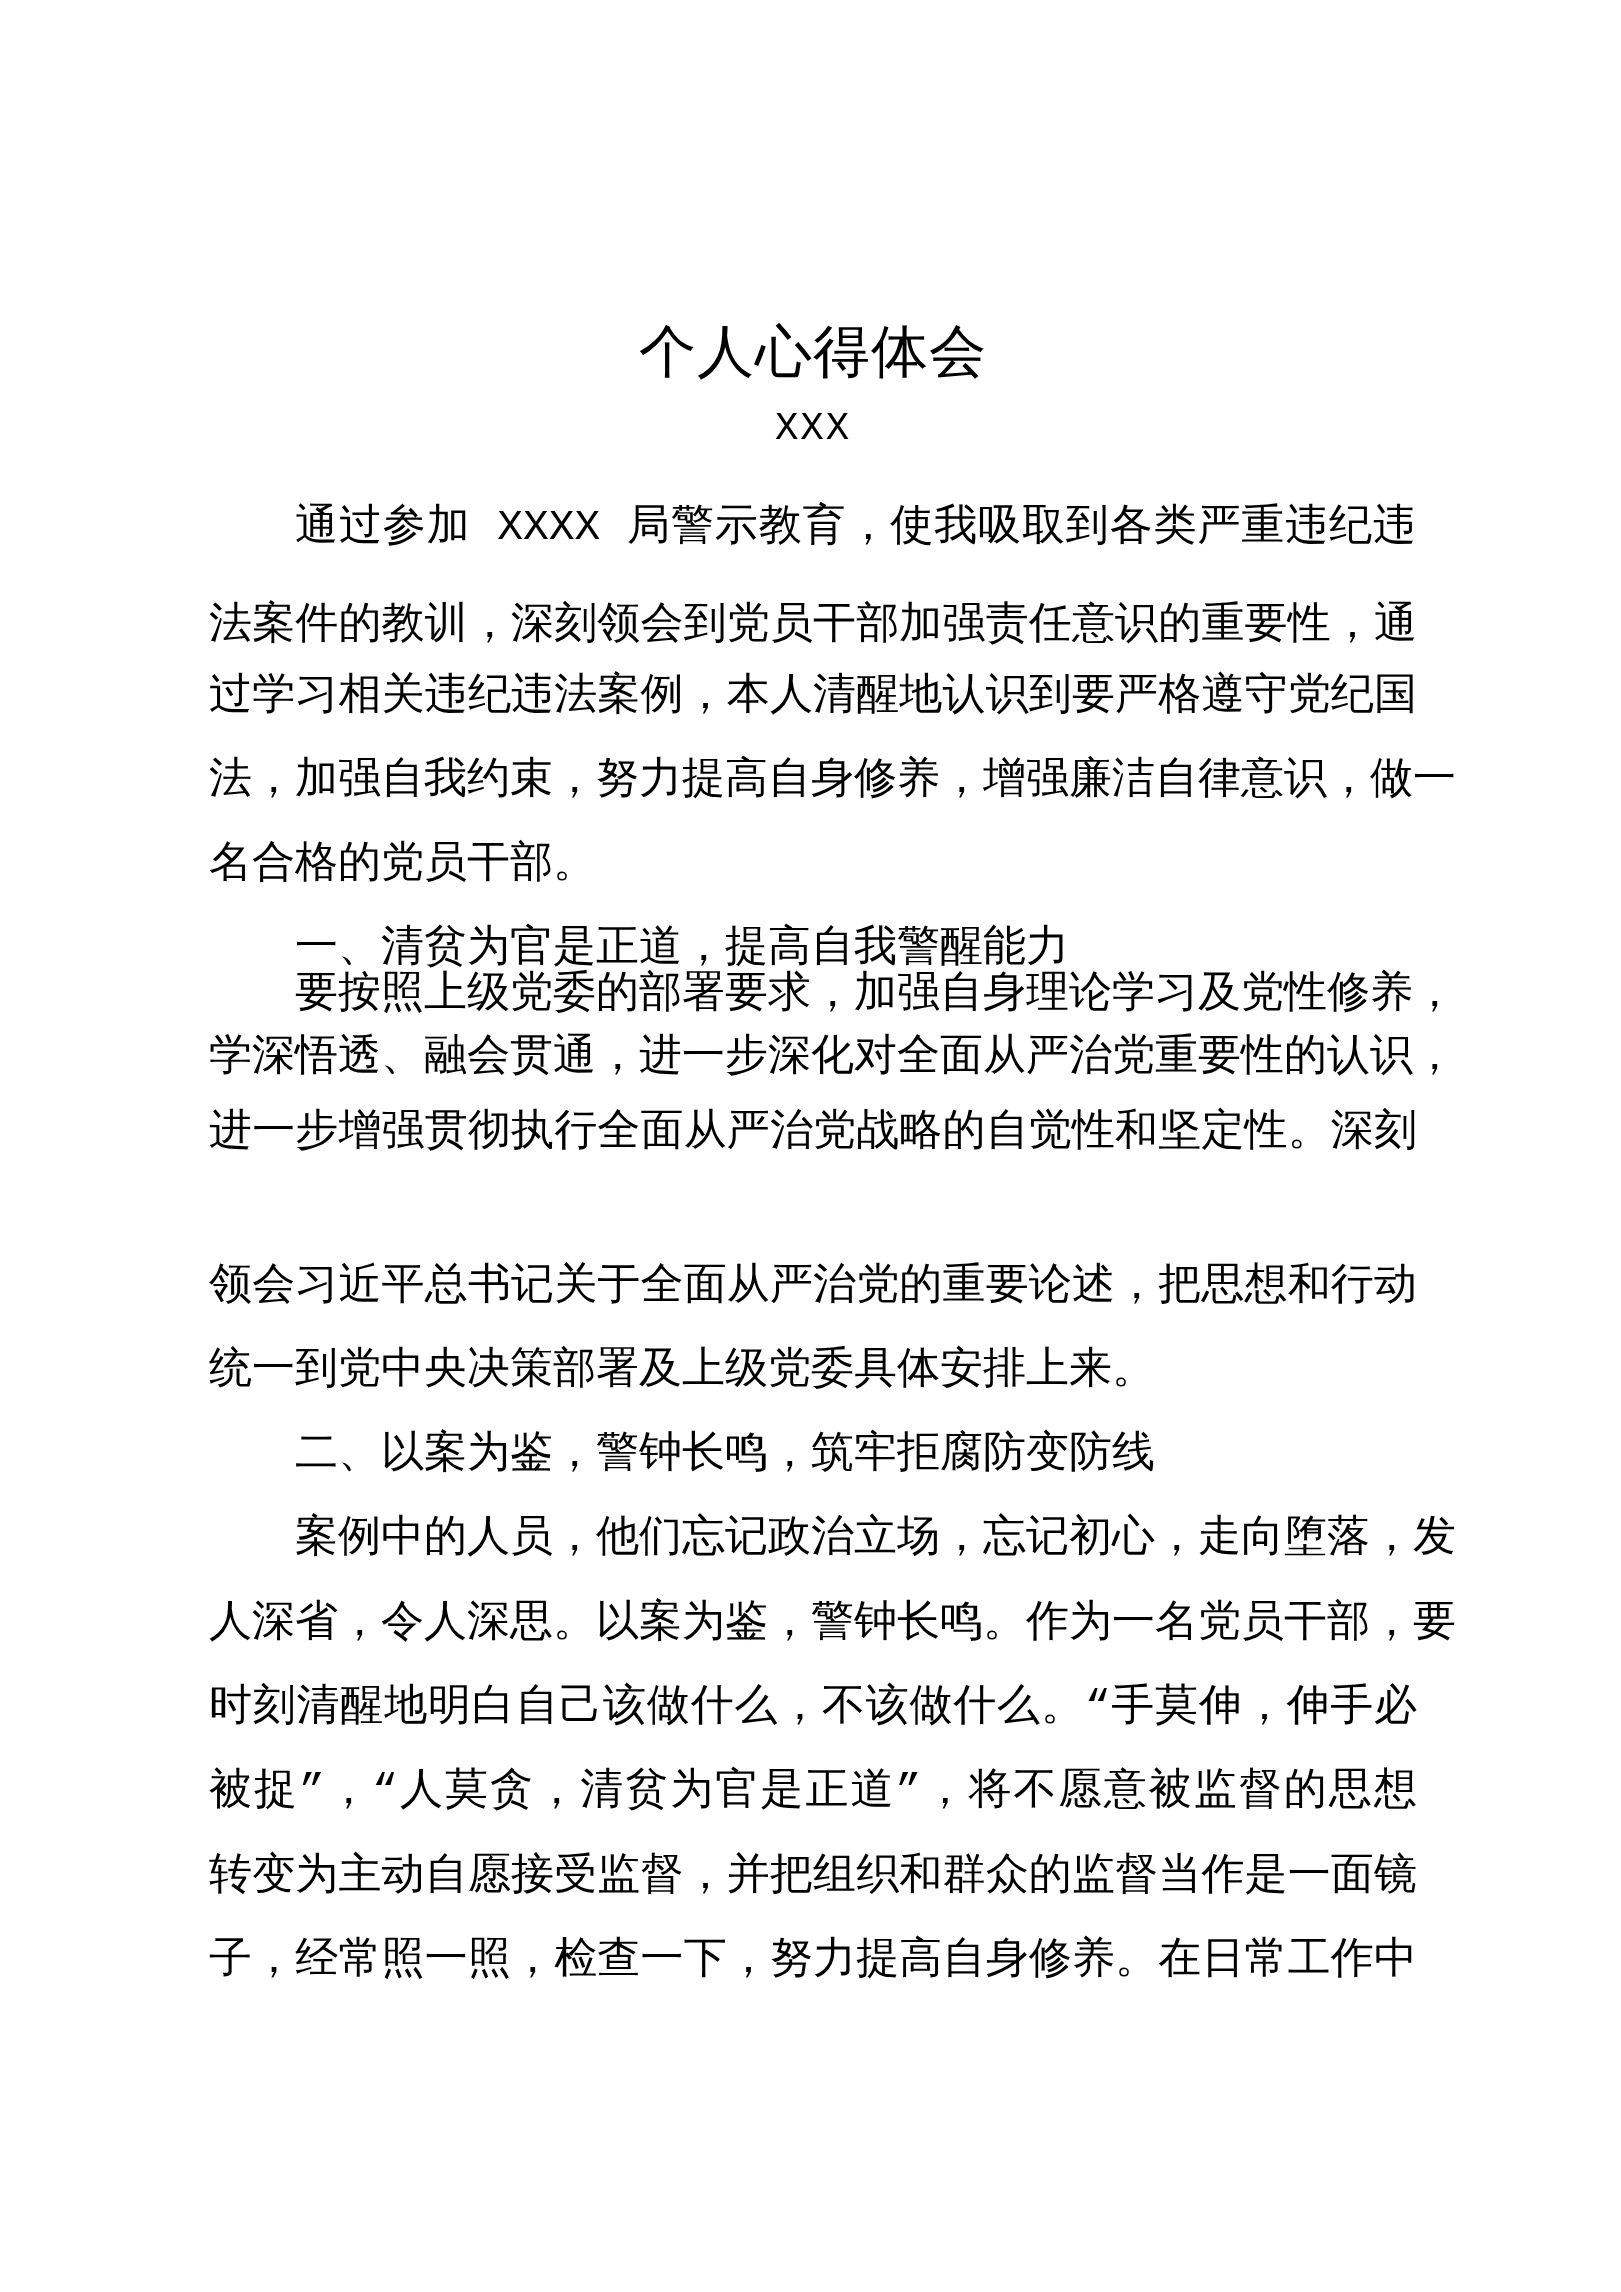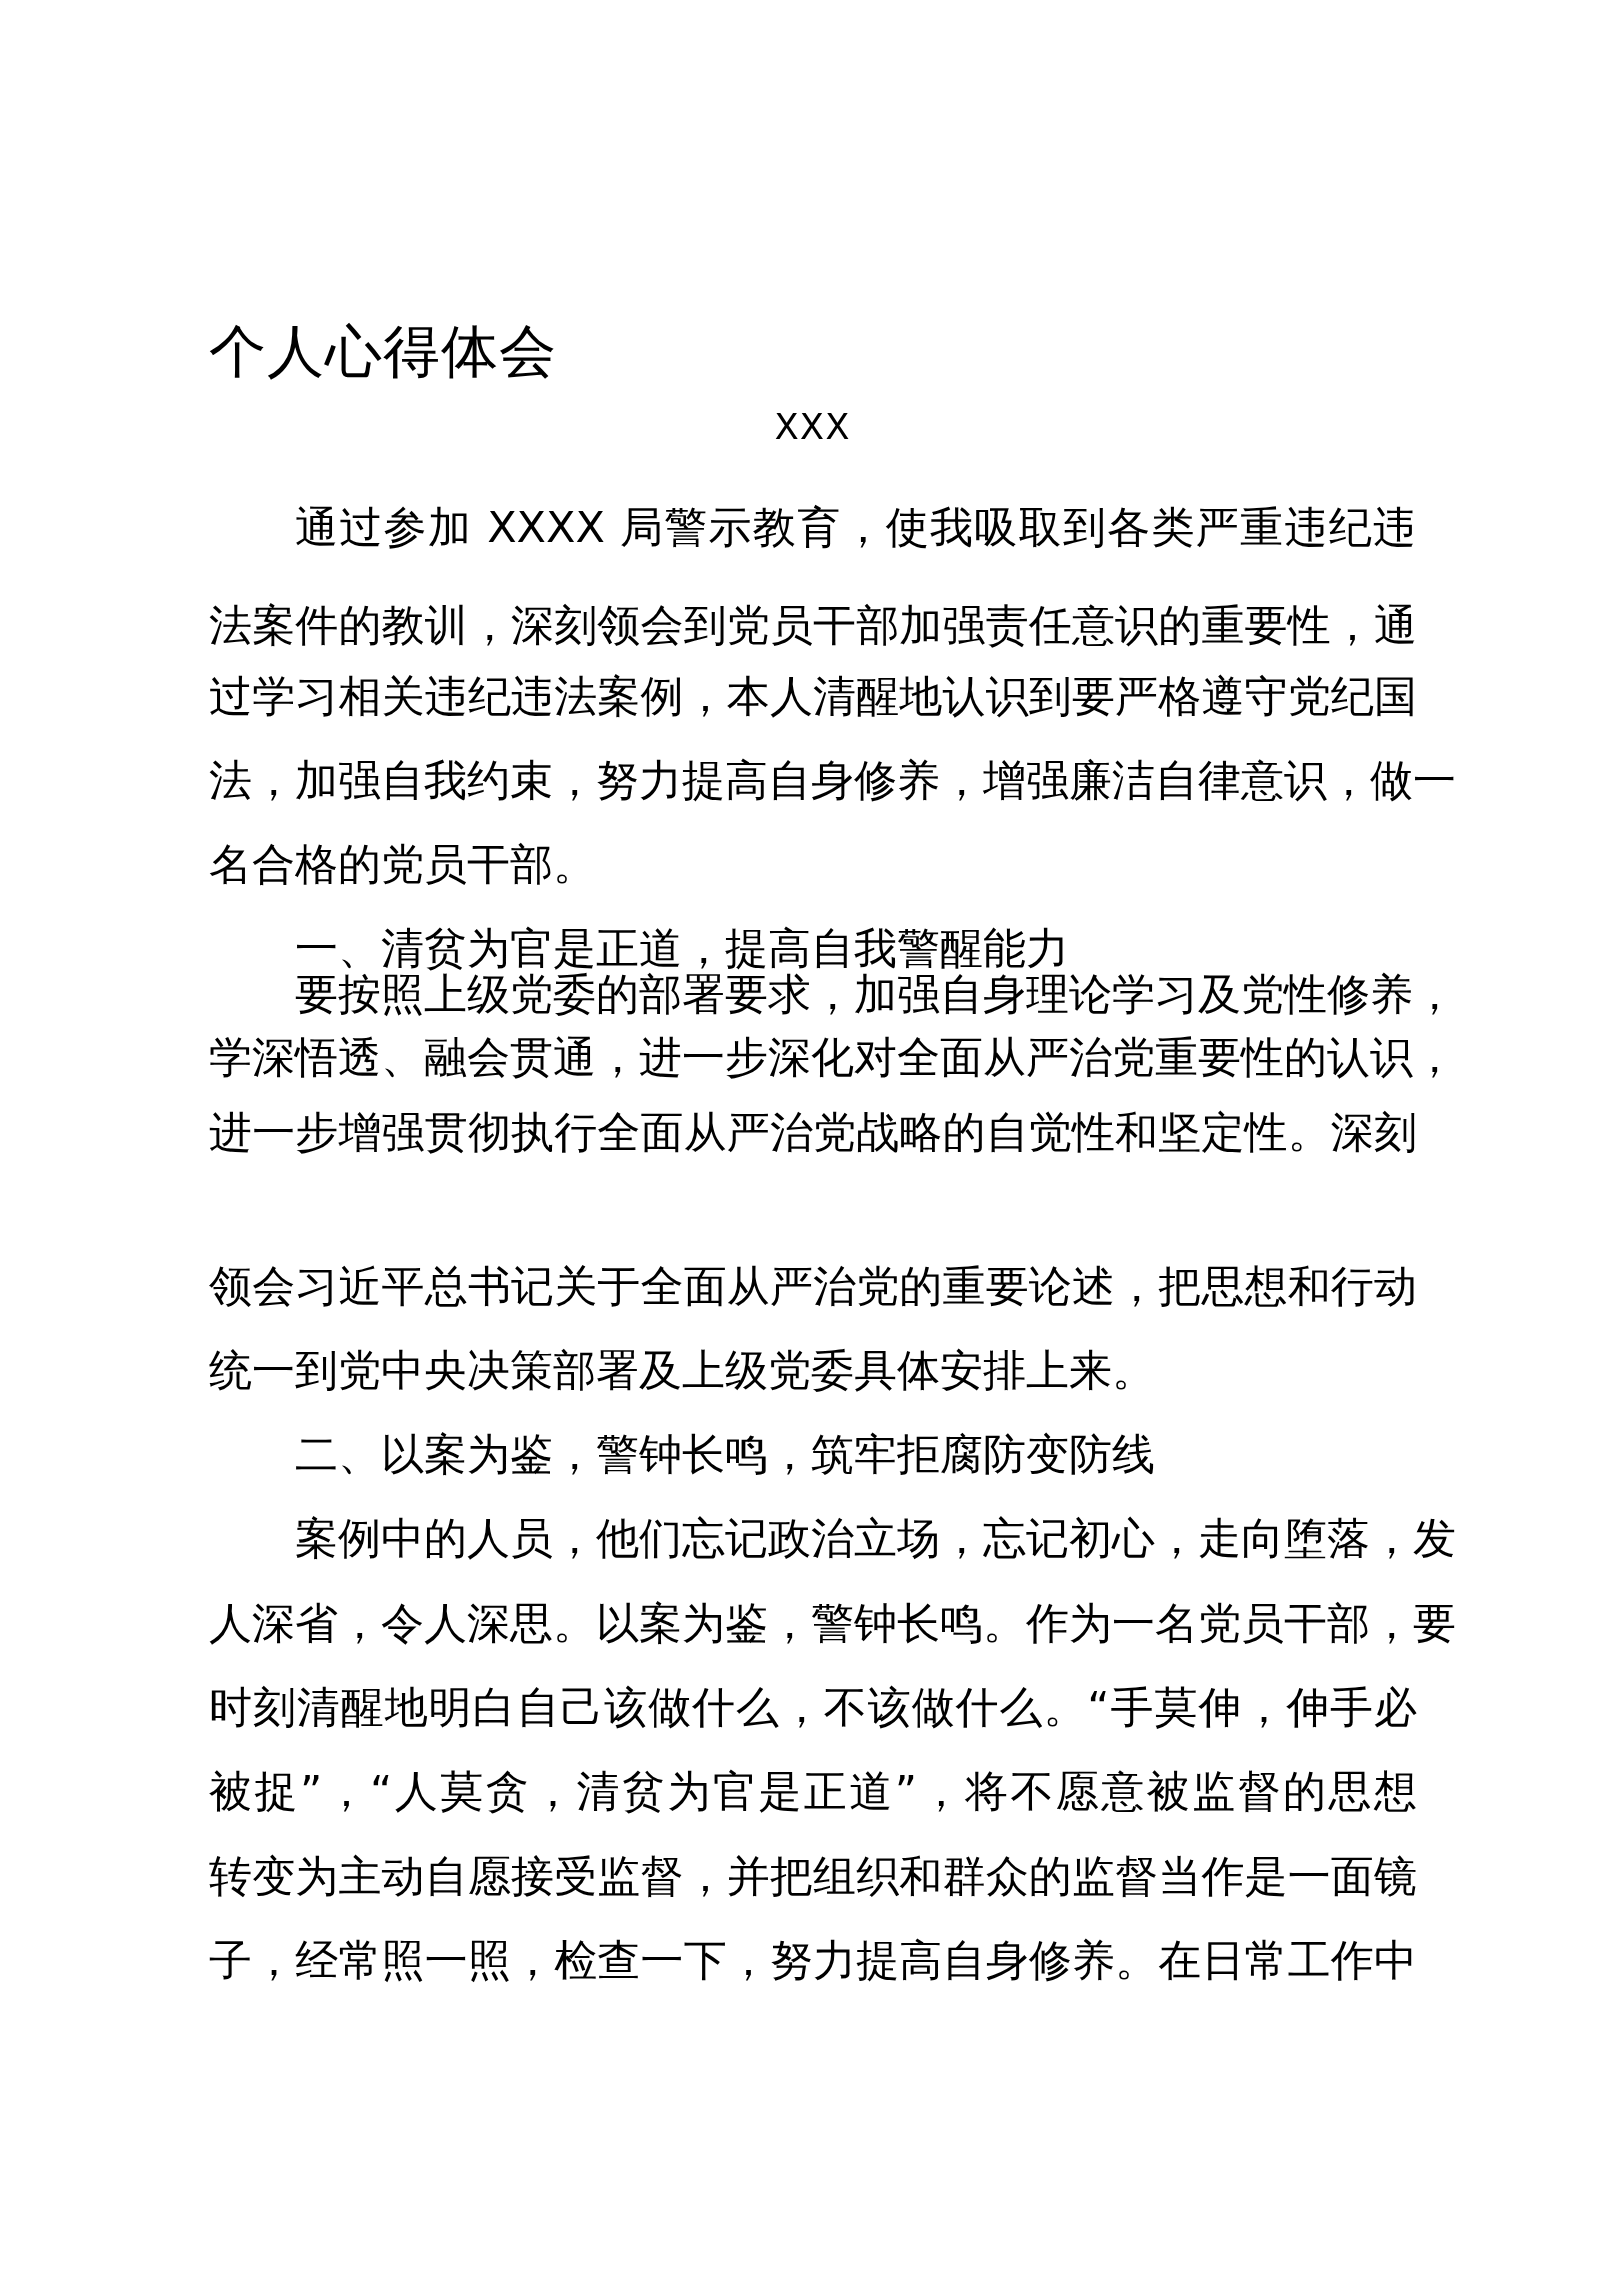--- a/index.html
+++ b/index.html
@@ -19,20 +19,21 @@
       position: absolute;
       left: 209px;
       top: 0;
       width: 1208px;
     }
     .title {
       position: absolute;
       left: 0;
       width: 1208px;
       top: 312px;
+      text-align: center;
       font-size: 57px;
       line-height: 78px;
       letter-spacing: 1px;
     }
     .author {
       position: absolute;
       left: 0;
       width: 1208px;
       top: 400px;
       text-align: center;
@@ -43,20 +44,21 @@
     }
     .line {
       position: absolute;
       left: 0;
       width: 1208px;
       font-size: 43px;
       line-height: 59px;
       white-space: nowrap;
       text-align: justify;
       text-align-last: justify;
+      font-family: Liberation Mono, monospace;
     }
     .line.indent { padding-left: 86px; width: 1121px; }
     .line.last { text-align-last: left; }
   </style>
 </head>
 <body>
 
 <div class="page">
   <div class="title">个人心得体会</div>
   <div class="author">XXX</div>

